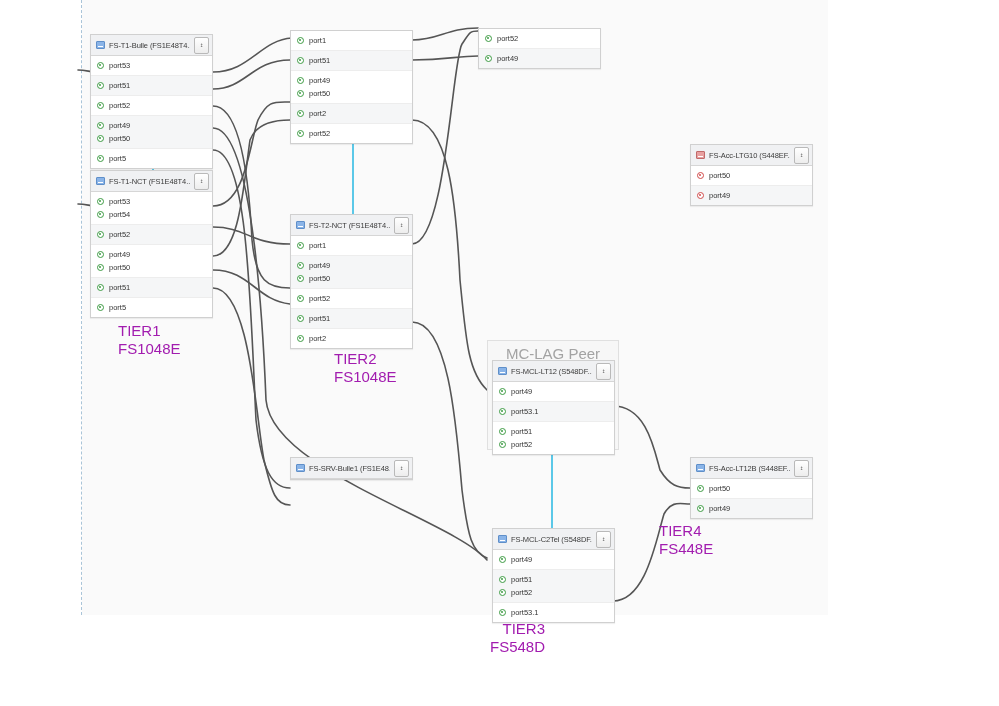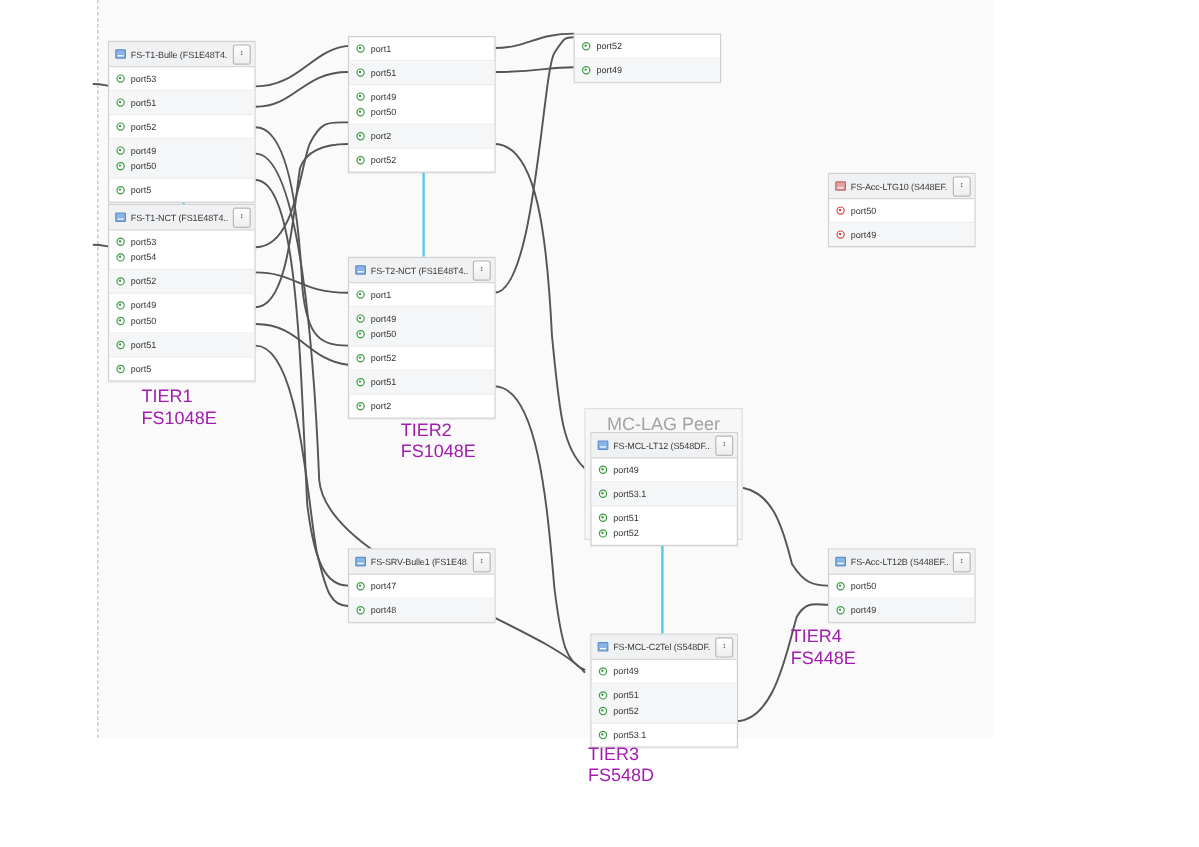--- a/index.html
+++ b/index.html
@@ -443,34 +443,20 @@
 <div class="node" id="n-srv-bulle1" style="left:290px;top:457px;width:123px;">
   <div class="node-head">
     <span class="hicon">
         <i></i>
       </span>
     <span class="node-title">FS-SRV-Bulle1 (FS1E48...</span>
     <span class="spin">
       <span>↕</span>
     </span>
   </div>
-  <div class="ports">
-    <div class="pgroup">
-      <div class="port">
-          <span class="dot"></span>
-          <span>port47</span>
-        </div>
-    </div>
-    <div class="pgroup alt">
-      <div class="port">
-          <span class="dot"></span>
-          <span>port48</span>
-        </div>
-    </div>
-  </div>
 </div>
 
 <div class="node" id="n-acc-lt12b" style="left:690px;top:457px;width:123px;">
   <div class="node-head">
     <span class="hicon">
         <i></i>
       </span>
     <span class="node-title">FS-Acc-LT12B (S448EF...</span>
     <span class="spin">
       <span>↕</span>
@@ -493,20 +479,20 @@
 </div>
 
 <div class="tier" style="left:118px;top:322px;">
   <div>TIER1</div>
   <div>FS1048E</div>
 </div>
 <div class="tier" style="left:302px;top:350px;margin-left:32px;">
   <div>TIER2</div>
   <div>FS1048E</div>
 </div>
-<div class="tier" style="left:490px;top:620px;">
+<div class="tier" style="left:490px;top:620px;text-align:right;">
   <div>TIER3</div>
   <div>FS548D</div>
 </div>
 <div class="tier" style="left:659px;top:522px;">
   <div>TIER4</div>
   <div>FS448E</div>
 </div>
 
 </body></html>

